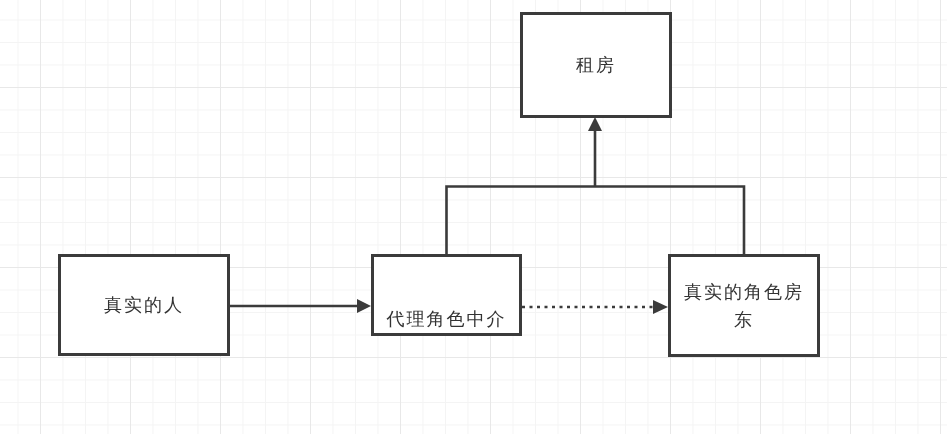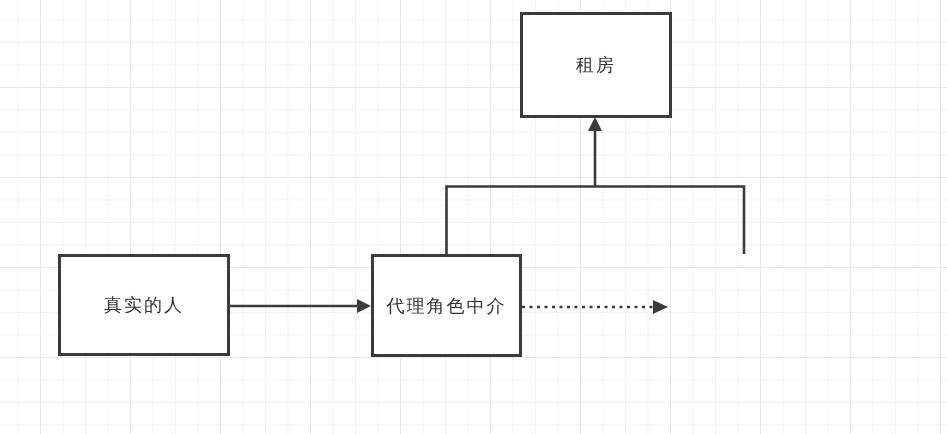--- a/index.html
+++ b/index.html
@@ -39,21 +39,21 @@
     text-align: center;
     display: flex;
     flex-direction: column;
     justify-content: center;
     align-items: center;
     padding: 0 11px;
   }
   .node span { display: block; }
   #node-rent          { left: 520px; top: 12px;  width: 152px; height: 106px; }
   #node-real-person   { left: 58px;  top: 254px; width: 172px; height: 102px; }
-  #node-proxy-agent   { left: 371px; top: 254px; width: 151px; height: 103px; }
+  #node-proxy-agent   { left: 371px; top: 254px; width: 151px; height: 82px; justify-content: flex-end; }
   #node-real-landlord { left: 668px; top: 254px; width: 152px; height: 103px; }
   svg.edges {
     position: absolute;
     left: 0; top: 0;
     width: 947px; height: 434px;
     pointer-events: none;
   }
   svg.edges .line {
     stroke: var(--stroke);
     stroke-width: 2.6;
@@ -91,14 +91,17 @@
   </div>
 
   <div class="node" id="node-real-person">
     <span>真实的人</span>
   </div>
 
   <div class="node" id="node-proxy-agent">
     <span>代理角色中介</span>
   </div>
 
+  <div class="node" id="node-real-landlord">
+    <span>真实的角色房东</span>
+  </div>
 
 </div>
 
 </body></html>

